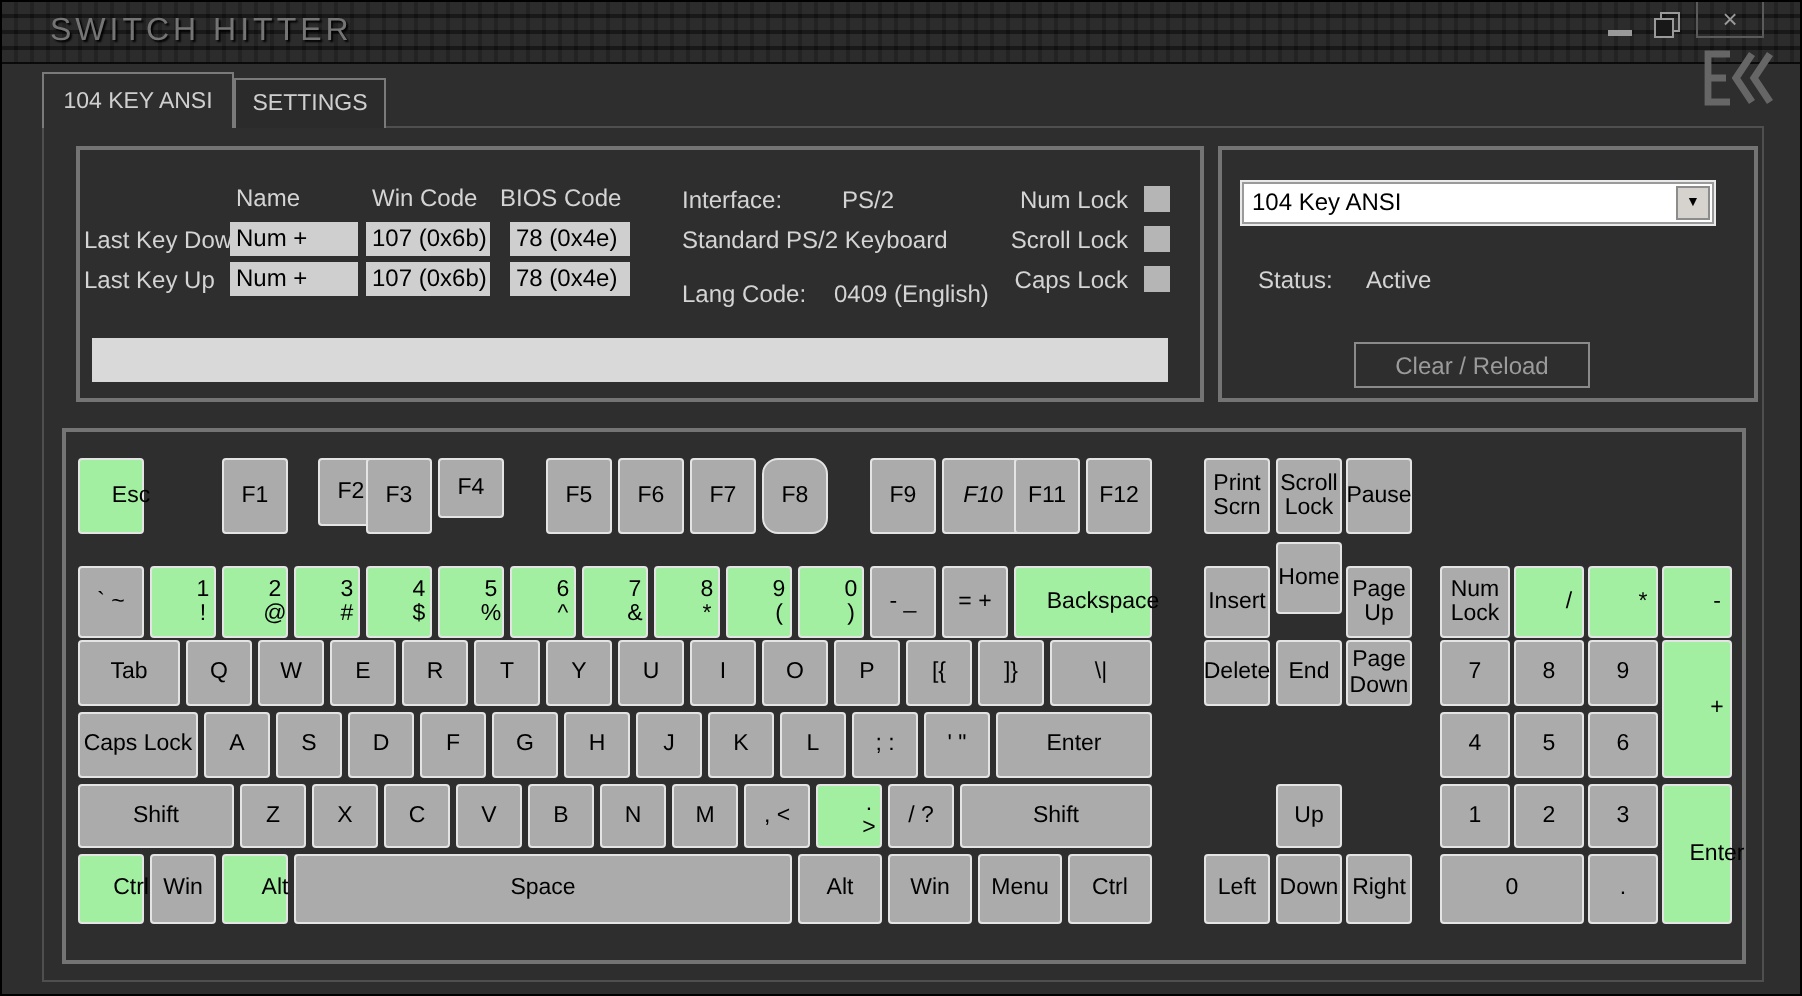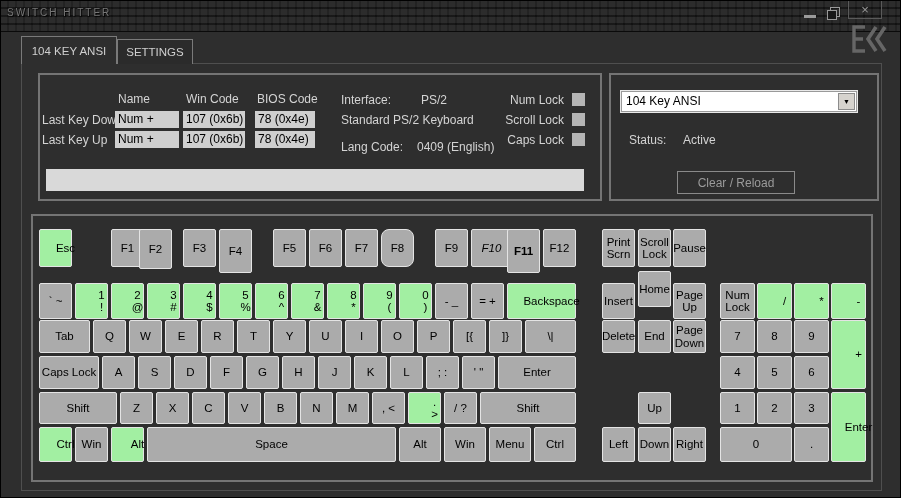--- a/index.html
+++ b/index.html
@@ -3,21 +3,21 @@
 <meta charset="utf-8">
 <style>
   html,body{margin:0;padding:0;background:#111;}
   .window{position:relative;width:901px;height:498px;background:#2e2e2e;border:1px solid #000;
     box-sizing:border-box;font-family:"Liberation Sans",sans-serif;overflow:hidden;}
   
   .titlebar{position:absolute;left:0;top:0;width:100%;height:30px;background-color:#181818;
     background-image:repeating-linear-gradient(0deg,rgba(255,255,255,.045) 0 6px,rgba(0,0,0,.30) 6px 8px),
                      repeating-linear-gradient(90deg,#232323 0 6px,#191919 6px 8px);
     border-bottom:1px solid #0a0a0a;}
-  .title{position:absolute;left:6px;top:6px;font-size:10px;color:#757575;letter-spacing:2px;
+  .title{position:absolute;left:24px;top:6px;font-size:16px;color:#757575;letter-spacing:2px;
     text-shadow:1px 1px 1px #000;}
   .minbtn{position:absolute;left:803px;top:14px;width:12px;height:3px;background:#9a9a9a;}
   .maxbtn{position:absolute;left:826px;top:5px;width:13px;height:13px;}
   .closebtn{position:absolute;left:847px;top:0;width:34px;height:18px;border:1px solid #5a5a5a;border-top:none;
     color:#9a9a9a;font-size:13px;text-align:center;line-height:17px;box-sizing:border-box;}
   
   .tab{position:absolute;border:1px solid #7a7a7a;border-bottom:none;background:#2e2e2e;color:#cfcfcf;
     font-size:11.5px;display:flex;align-items:center;justify-content:center;box-sizing:border-box;z-index:3;}
   .tab.active{left:20px;top:35px;width:96px;height:28px;}
   .tab.inactive{left:116px;top:38px;width:76px;height:25px;background:#2b2b2b;}
@@ -78,21 +78,21 @@
       <span>104 KEY ANSI</span>
     </div>
   <div class="tab inactive">
       <span>SETTINGS</span>
     </div>
   <div class="page"></div>
 
   <div class="groupbox gb-info"></div>
   <span class="lbl" style="left:117px;top:91px;">Name</span>
   <span class="lbl" style="left:185px;top:91px;">Win Code</span>
-  <span class="lbl" style="left:256px;top:91px;text-align:center;">BIOS Code</span>
+  <span class="lbl" style="left:249px;top:91px;text-align:center;">BIOS Code</span>
 
   <span class="lbl" style="left:41px;top:112px;">Last Key Down</span>
   <span class="field" style="left:114px;top:110px;width:64px;">Num +</span>
   <span class="field" style="left:182px;top:110px;width:62px;">107 (0x6b)</span>
   <span class="field" style="left:254px;top:110px;width:60px;">78 (0x4e)</span>
 
   <span class="lbl" style="left:41px;top:132px;">Last Key Up</span>
   <span class="field" style="left:114px;top:130px;width:64px;">Num +</span>
   <span class="field" style="left:182px;top:130px;width:62px;">107 (0x6b)</span>
   <span class="field" style="left:254px;top:130px;width:60px;">78 (0x4e)</span>
@@ -120,30 +120,30 @@
   <span class="lbl" style="left:628px;top:132px;">Status:</span>
   <span class="lbl" style="left:682px;top:132px;">Active</span>
   <div class="clearbtn">
       <span>Clear / Reload</span>
     </div>
 
   <div class="groupbox gb-kb"></div>
   <div id="keys">
       <div class="key green" style="left: 38px; top: 228px; width: 33px; height: 38px;">Esc</div>
       <div class="key" style="left: 110px; top: 228px; width: 33px; height: 38px;">F1</div>
-      <div class="key" style="left: 138px; top: 228px; width: 33px; height: 40px;">F2</div>
+      <div class="key" style="left: 158px; top: 228px; width: 33px; height: 34px;">F2</div>
       <div class="key" style="left: 182px; top: 228px; width: 33px; height: 38px;">F3</div>
-      <div class="key" style="left: 218px; top: 228px; width: 33px; height: 44px;">F4</div>
+      <div class="key" style="left: 218px; top: 228px; width: 33px; height: 30px;">F4</div>
       <div class="key" style="left: 272px; top: 228px; width: 33px; height: 38px;">F5</div>
       <div class="key" style="left: 308px; top: 228px; width: 33px; height: 38px;">F6</div>
       <div class="key" style="left: 344px; top: 228px; width: 33px; height: 38px;">F7</div>
       <div class="key" style="left: 380px; top: 228px; width: 33px; height: 38px; border-radius: 8px;">F8</div>
       <div class="key" style="left: 434px; top: 228px; width: 33px; height: 38px;">F9</div>
       <div class="key" style="left: 470px; top: 228px; width: 41px; height: 38px; font-style: italic;">F10</div>
-      <div class="key" style="left: 506px; top: 228px; width: 33px; height: 44px; font-weight: bold;">F11</div>
+      <div class="key" style="left: 506px; top: 228px; width: 33px; height: 38px;">F11</div>
       <div class="key" style="left: 542px; top: 228px; width: 33px; height: 38px;">F12</div>
       <div class="key" style="left: 38px; top: 282px; width: 33px; height: 36px;">` ~</div>
       <div class="key green" style="left: 74px; top: 282px; width: 33px; height: 36px;">1 !</div>
       <div class="key green" style="left: 110px; top: 282px; width: 33px; height: 36px;">2 @</div>
       <div class="key green" style="left: 146px; top: 282px; width: 33px; height: 36px;">3 #</div>
       <div class="key green" style="left: 182px; top: 282px; width: 33px; height: 36px;">4 $</div>
       <div class="key green" style="left: 218px; top: 282px; width: 33px; height: 36px;">5 %</div>
       <div class="key green" style="left: 254px; top: 282px; width: 33px; height: 36px;">6 ^</div>
       <div class="key green" style="left: 290px; top: 282px; width: 33px; height: 36px;">7 &amp;</div>
       <div class="key green" style="left: 326px; top: 282px; width: 33px; height: 36px;">8 *</div>

